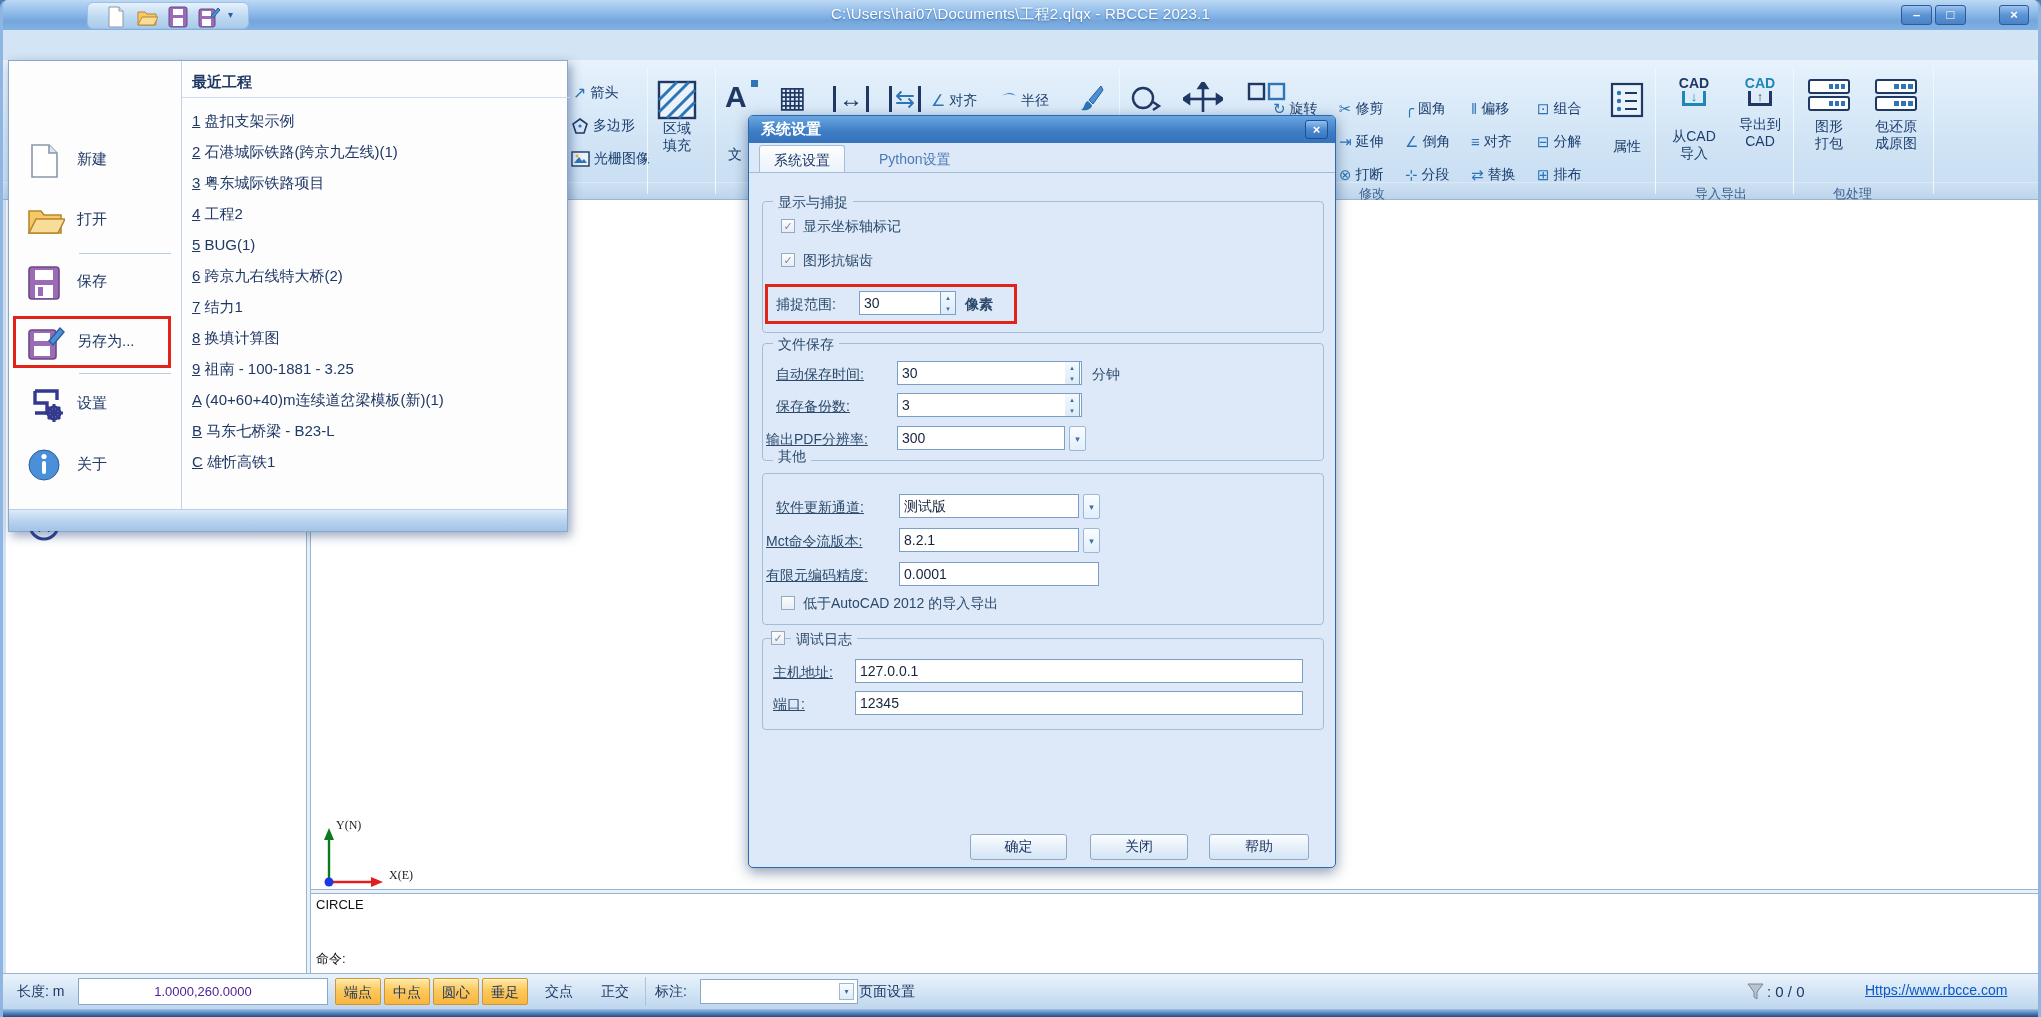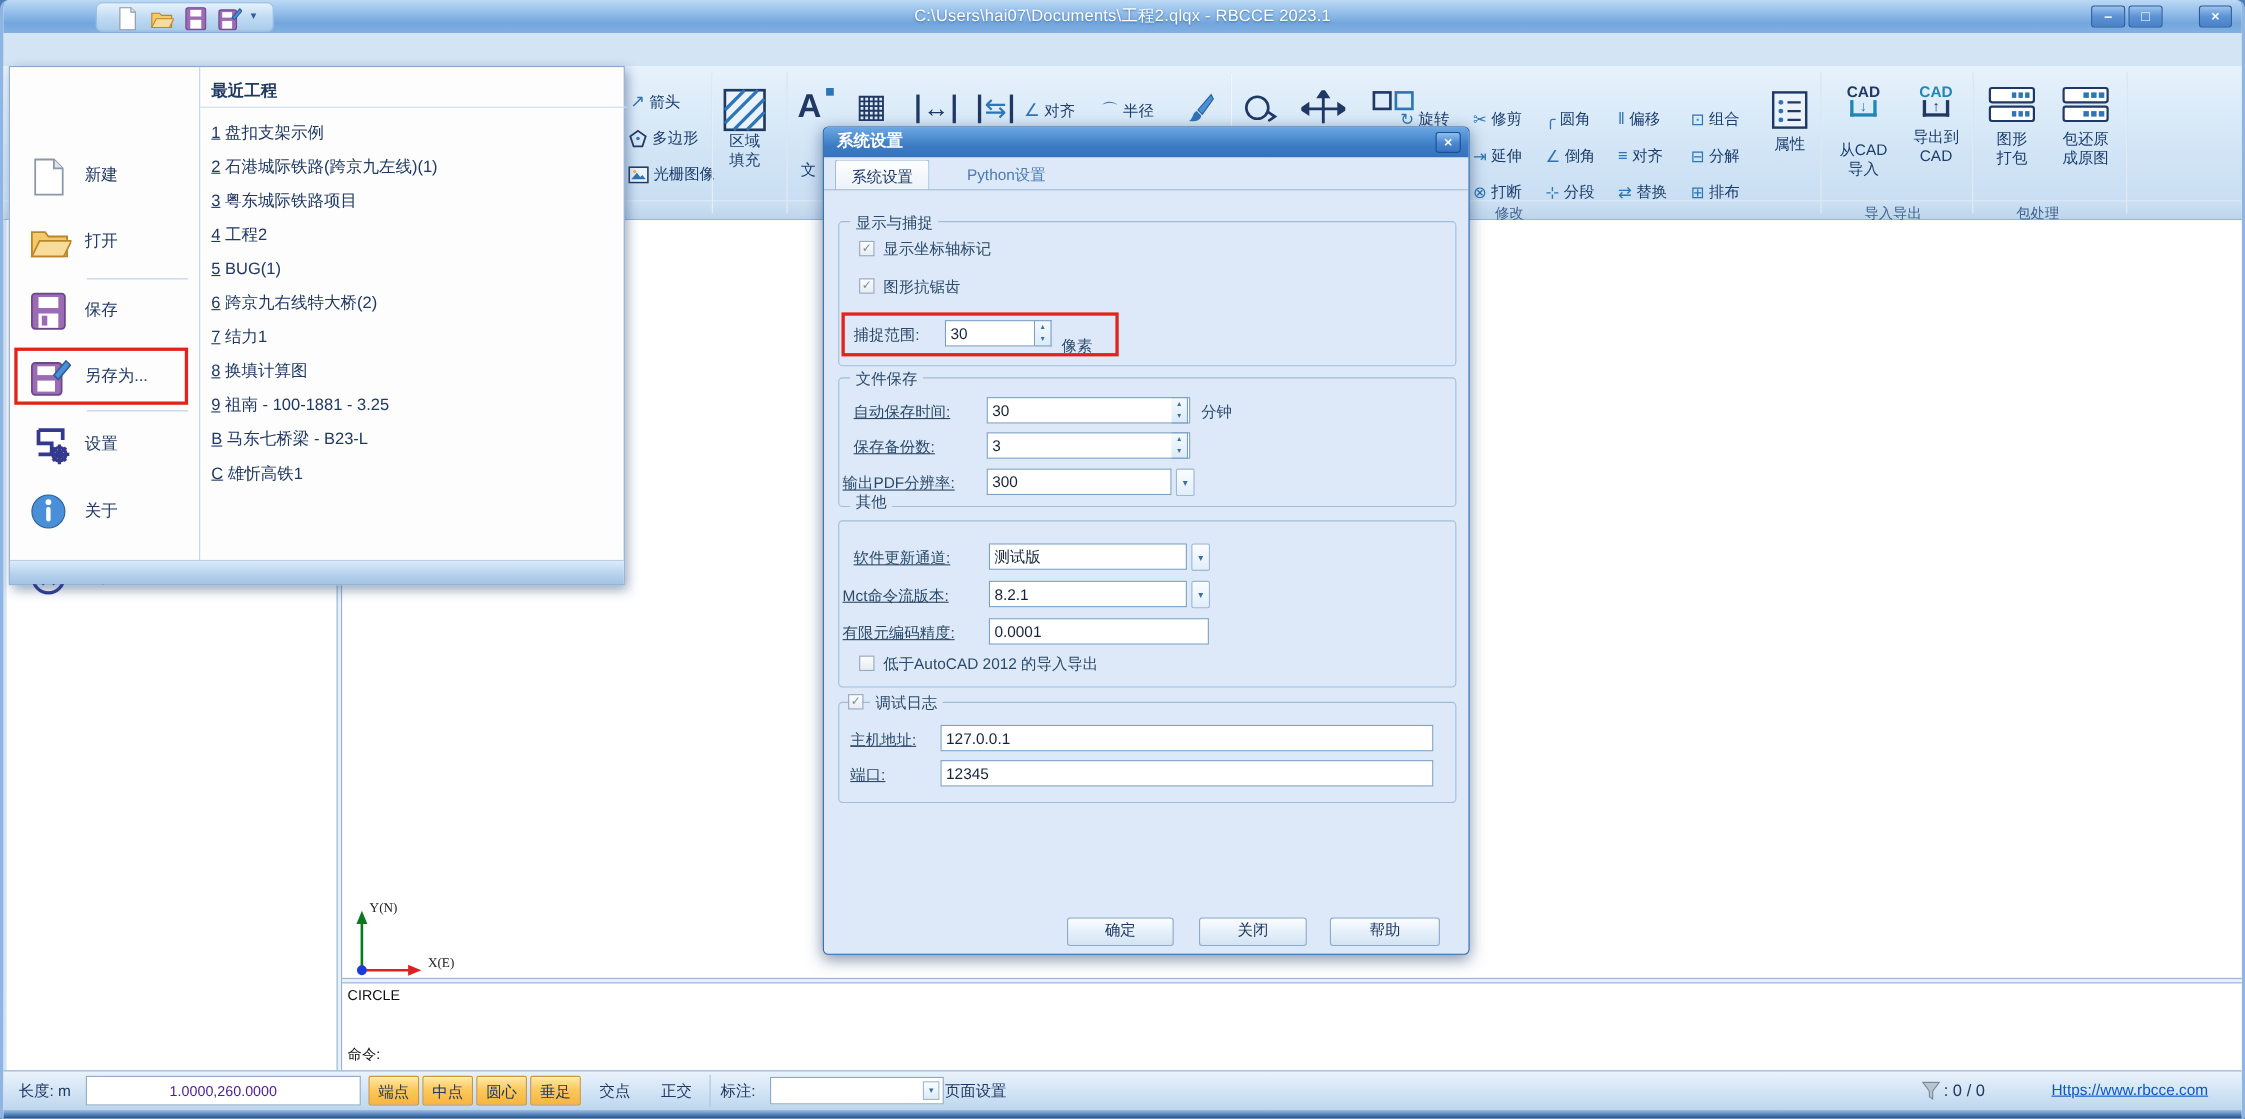--- a/index.html
+++ b/index.html
@@ -294,21 +294,21 @@
             <circle cx="9" cy="11" r="2.2"></circle>
             <circle cx="9" cy="19" r="2.2"></circle>
             <circle cx="9" cy="27" r="2.2"></circle>
           </g>
         <g stroke="#1f3864" stroke-width="2">
             <line x1="15" y1="11" x2="27" y2="11"></line>
             <line x1="15" y1="19" x2="27" y2="19"></line>
             <line x1="15" y1="27" x2="27" y2="27"></line>
           </g>
       </svg>
-      <span style="margin-top:4px">属性</span>
+      <span style="margin-top:20px">属性</span>
     </div>
 
     <div class="rbb" style="left:1660px;top:16px;width:62px">
       <span class="cadword" style="color:#1f3864">CAD</span>
       <span class="cadbracket" style="color:#1f86b8;border-color:#1f86b8">↓</span>
       <span style="margin-top:22px">从CAD</span>
       <span>导入</span>
     </div>
     <div class="rbb" style="left:1726px;top:16px;width:62px">
       <span class="cadword" style="color:#1f86b8">CAD</span>
@@ -467,20 +467,21 @@
       <div class="recent-list">
         <div class="ritem"><span class="k">1</span><span> 盘扣支架示例</span></div>
         <div class="ritem"><span class="k">2</span><span> 石港城际铁路(跨京九左线)(1)</span></div>
         <div class="ritem"><span class="k">3</span><span> 粤东城际铁路项目</span></div>
         <div class="ritem"><span class="k">4</span><span> 工程2</span></div>
         <div class="ritem"><span class="k">5</span><span> BUG(1)</span></div>
         <div class="ritem"><span class="k">6</span><span> 跨京九右线特大桥(2)</span></div>
         <div class="ritem"><span class="k">7</span><span> 结力1</span></div>
         <div class="ritem"><span class="k">8</span><span> 换填计算图</span></div>
         <div class="ritem"><span class="k">9</span><span> 祖南 - 100-1881 - 3.25</span></div>
+        <div class="ritem"><span class="k">A</span><span> (40+60+40)m连续道岔梁模板(新)(1)</span></div>
         <div class="ritem"><span class="k">B</span><span> 马东七桥梁 - B23-L</span></div>
         <div class="ritem"><span class="k">C</span><span> 雄忻高铁1</span></div>
       </div>
     </div>
     <div class="bottomstrip"></div>
   </div>
 
   <div class="redbox" style="left:10px;top:316px;width:158px;height:52px"></div>
 
   <div class="dialog">
@@ -495,21 +496,21 @@
     <div class="cb" style="left:32px;top:103px"><span>✓</span></div>
     <div class="dlbl" style="left:54px;top:102px">显示坐标轴标记</div>
     <div class="cb" style="left:32px;top:137px"><span>✓</span></div>
     <div class="dlbl" style="left:54px;top:136px">图形抗锯齿</div>
     <div class="dlbl" style="left:27px;top:180px">捕捉范围:</div>
     <input class="inp" style="left: 110px; top: 175px; width: 82px;" value="30">
     <div class="spin" style="left:192px;top:175px">
       <div>▴</div>
         <div>▾</div>
     </div>
-    <div class="dlbl" style="left:216px;top:190px;font-weight:normal">像素</div>
+    <div class="dlbl" style="left:216px;top:180px;font-weight:bold">像素</div>
     <div class="redbox" style="left:16px;top:168px;width:252px;height:40px"></div>
 
     <div class="grp" style="left:13px;top:227px;width:562px;height:118px"></div>
     <div class="leg" style="left:24px;top:220px">文件保存</div>
     <div class="dlbl r" style="left:27px;top:250px;width:112px">自动保存时间:</div>
     <input class="inp" style="left: 148px; top: 245px; width: 185px;" value="30">
     <div class="spin" style="left:316px;top:245px">
         <div>▴</div>
         <div>▾</div>
       </div>

